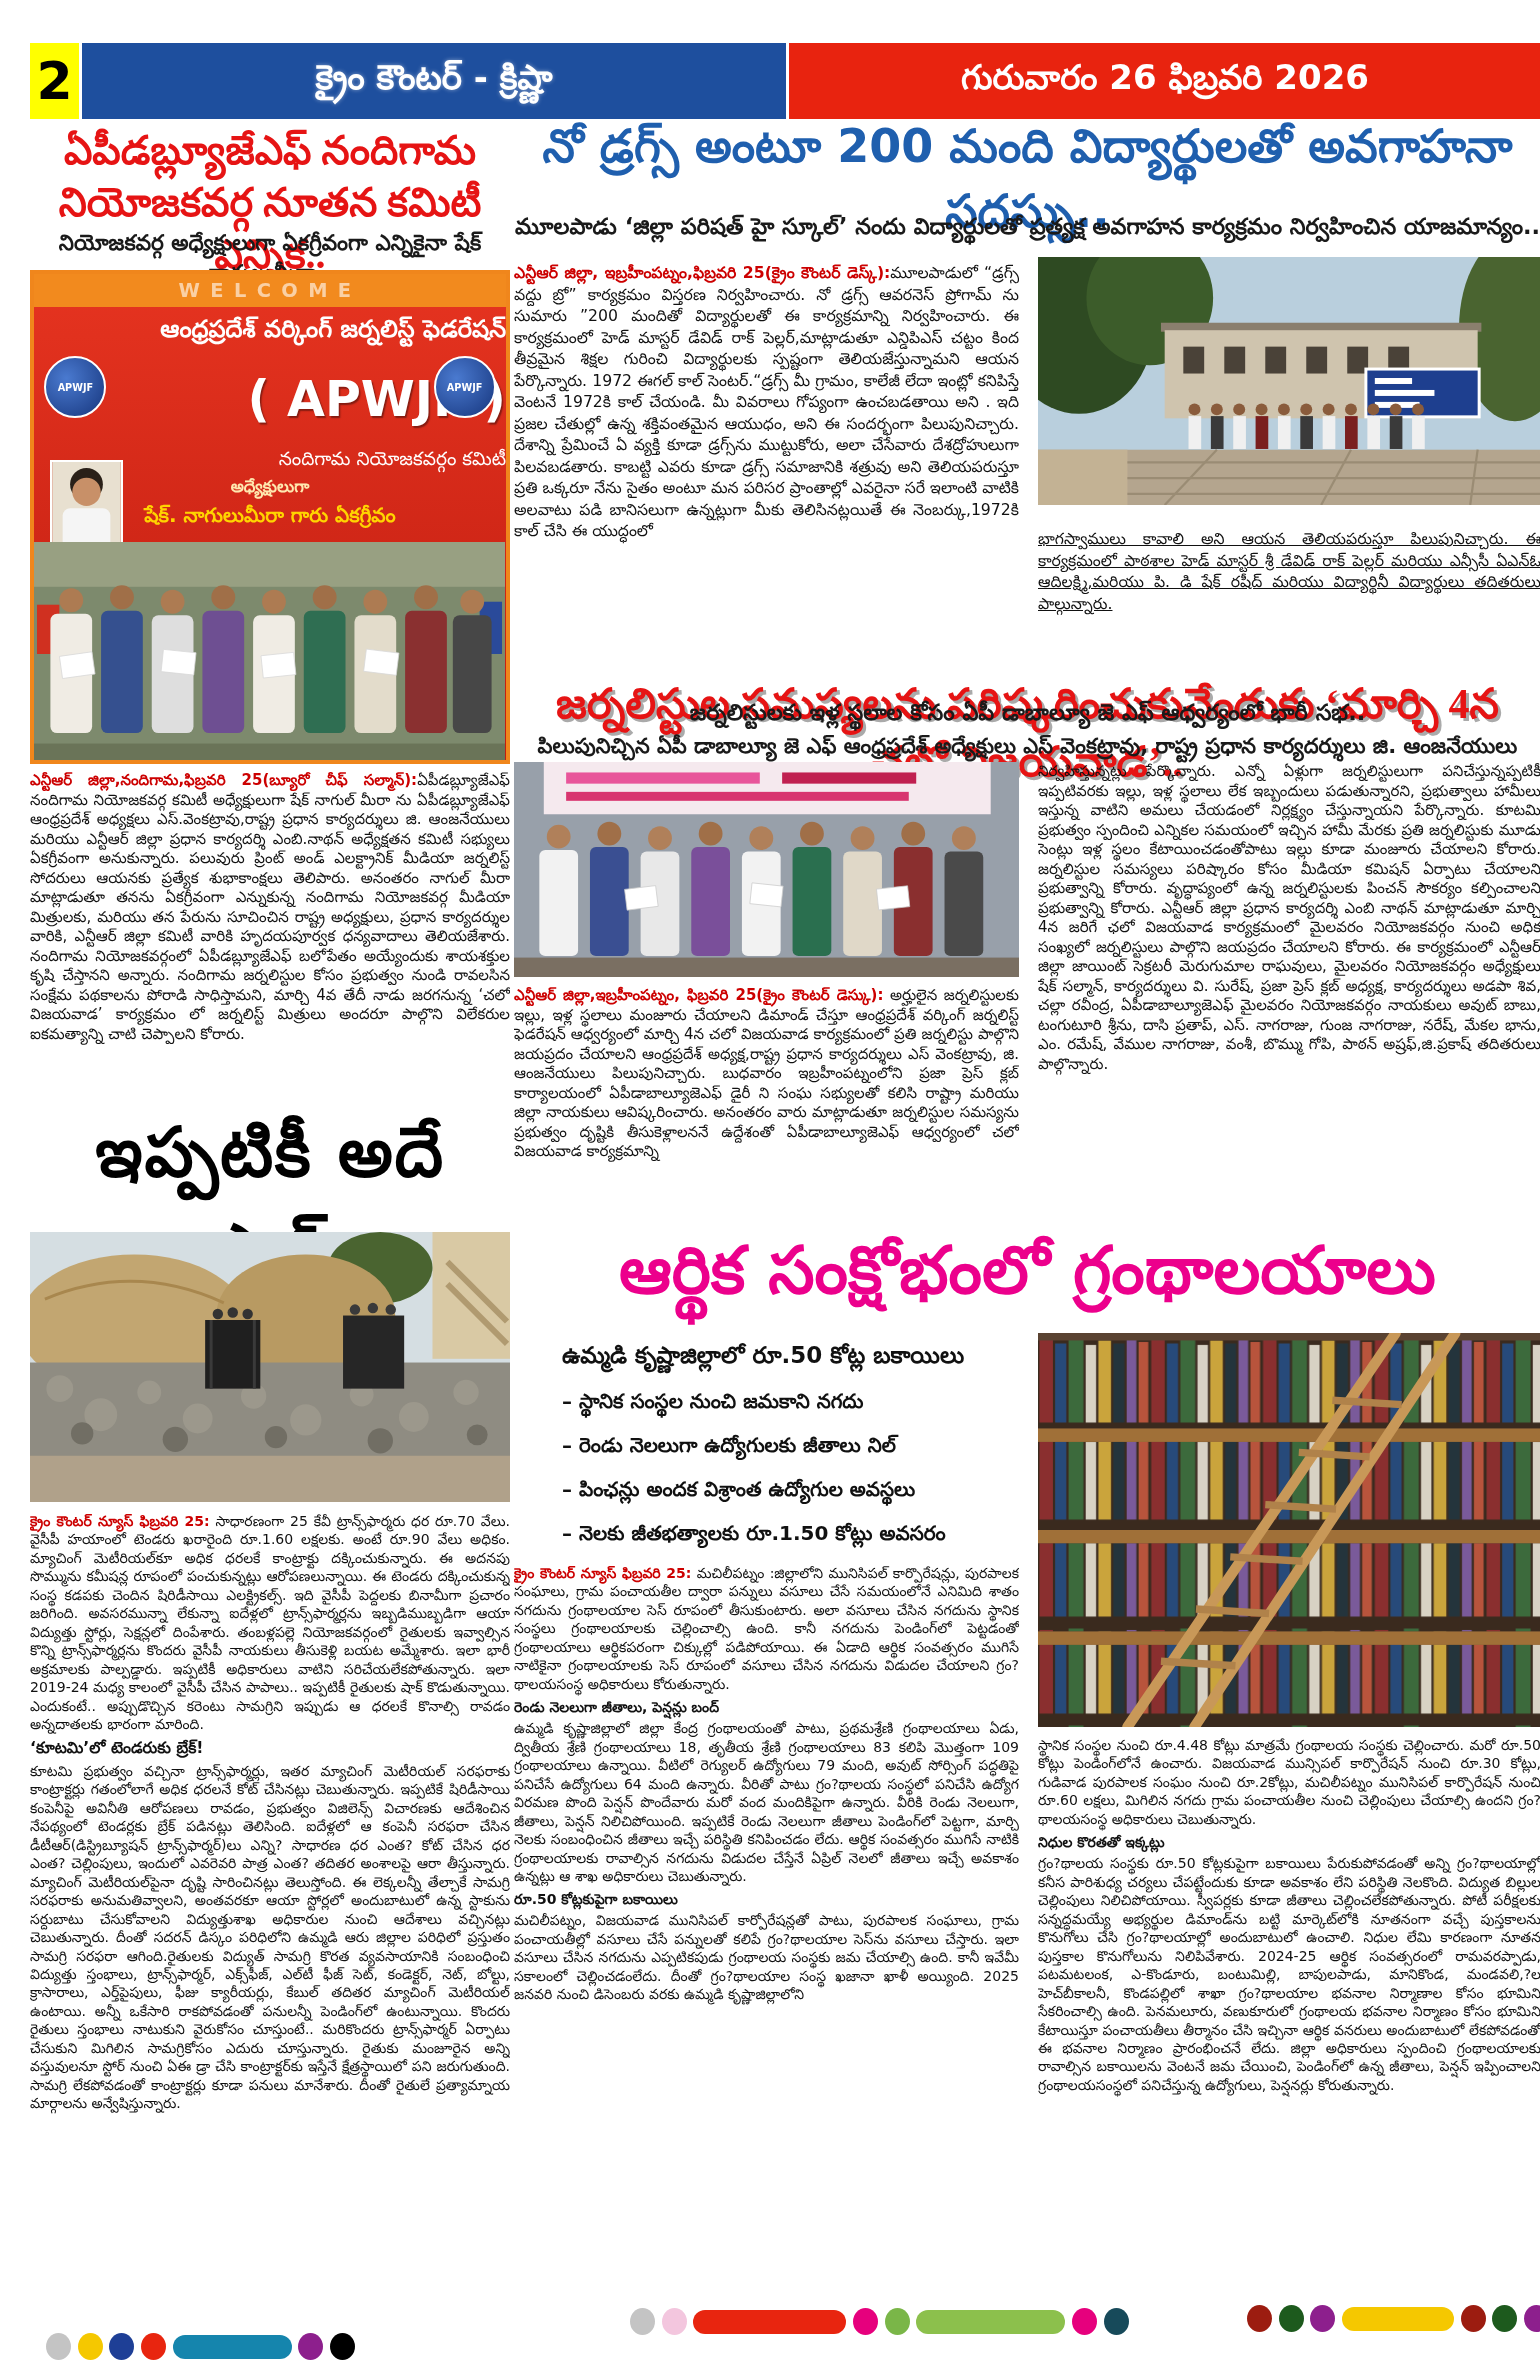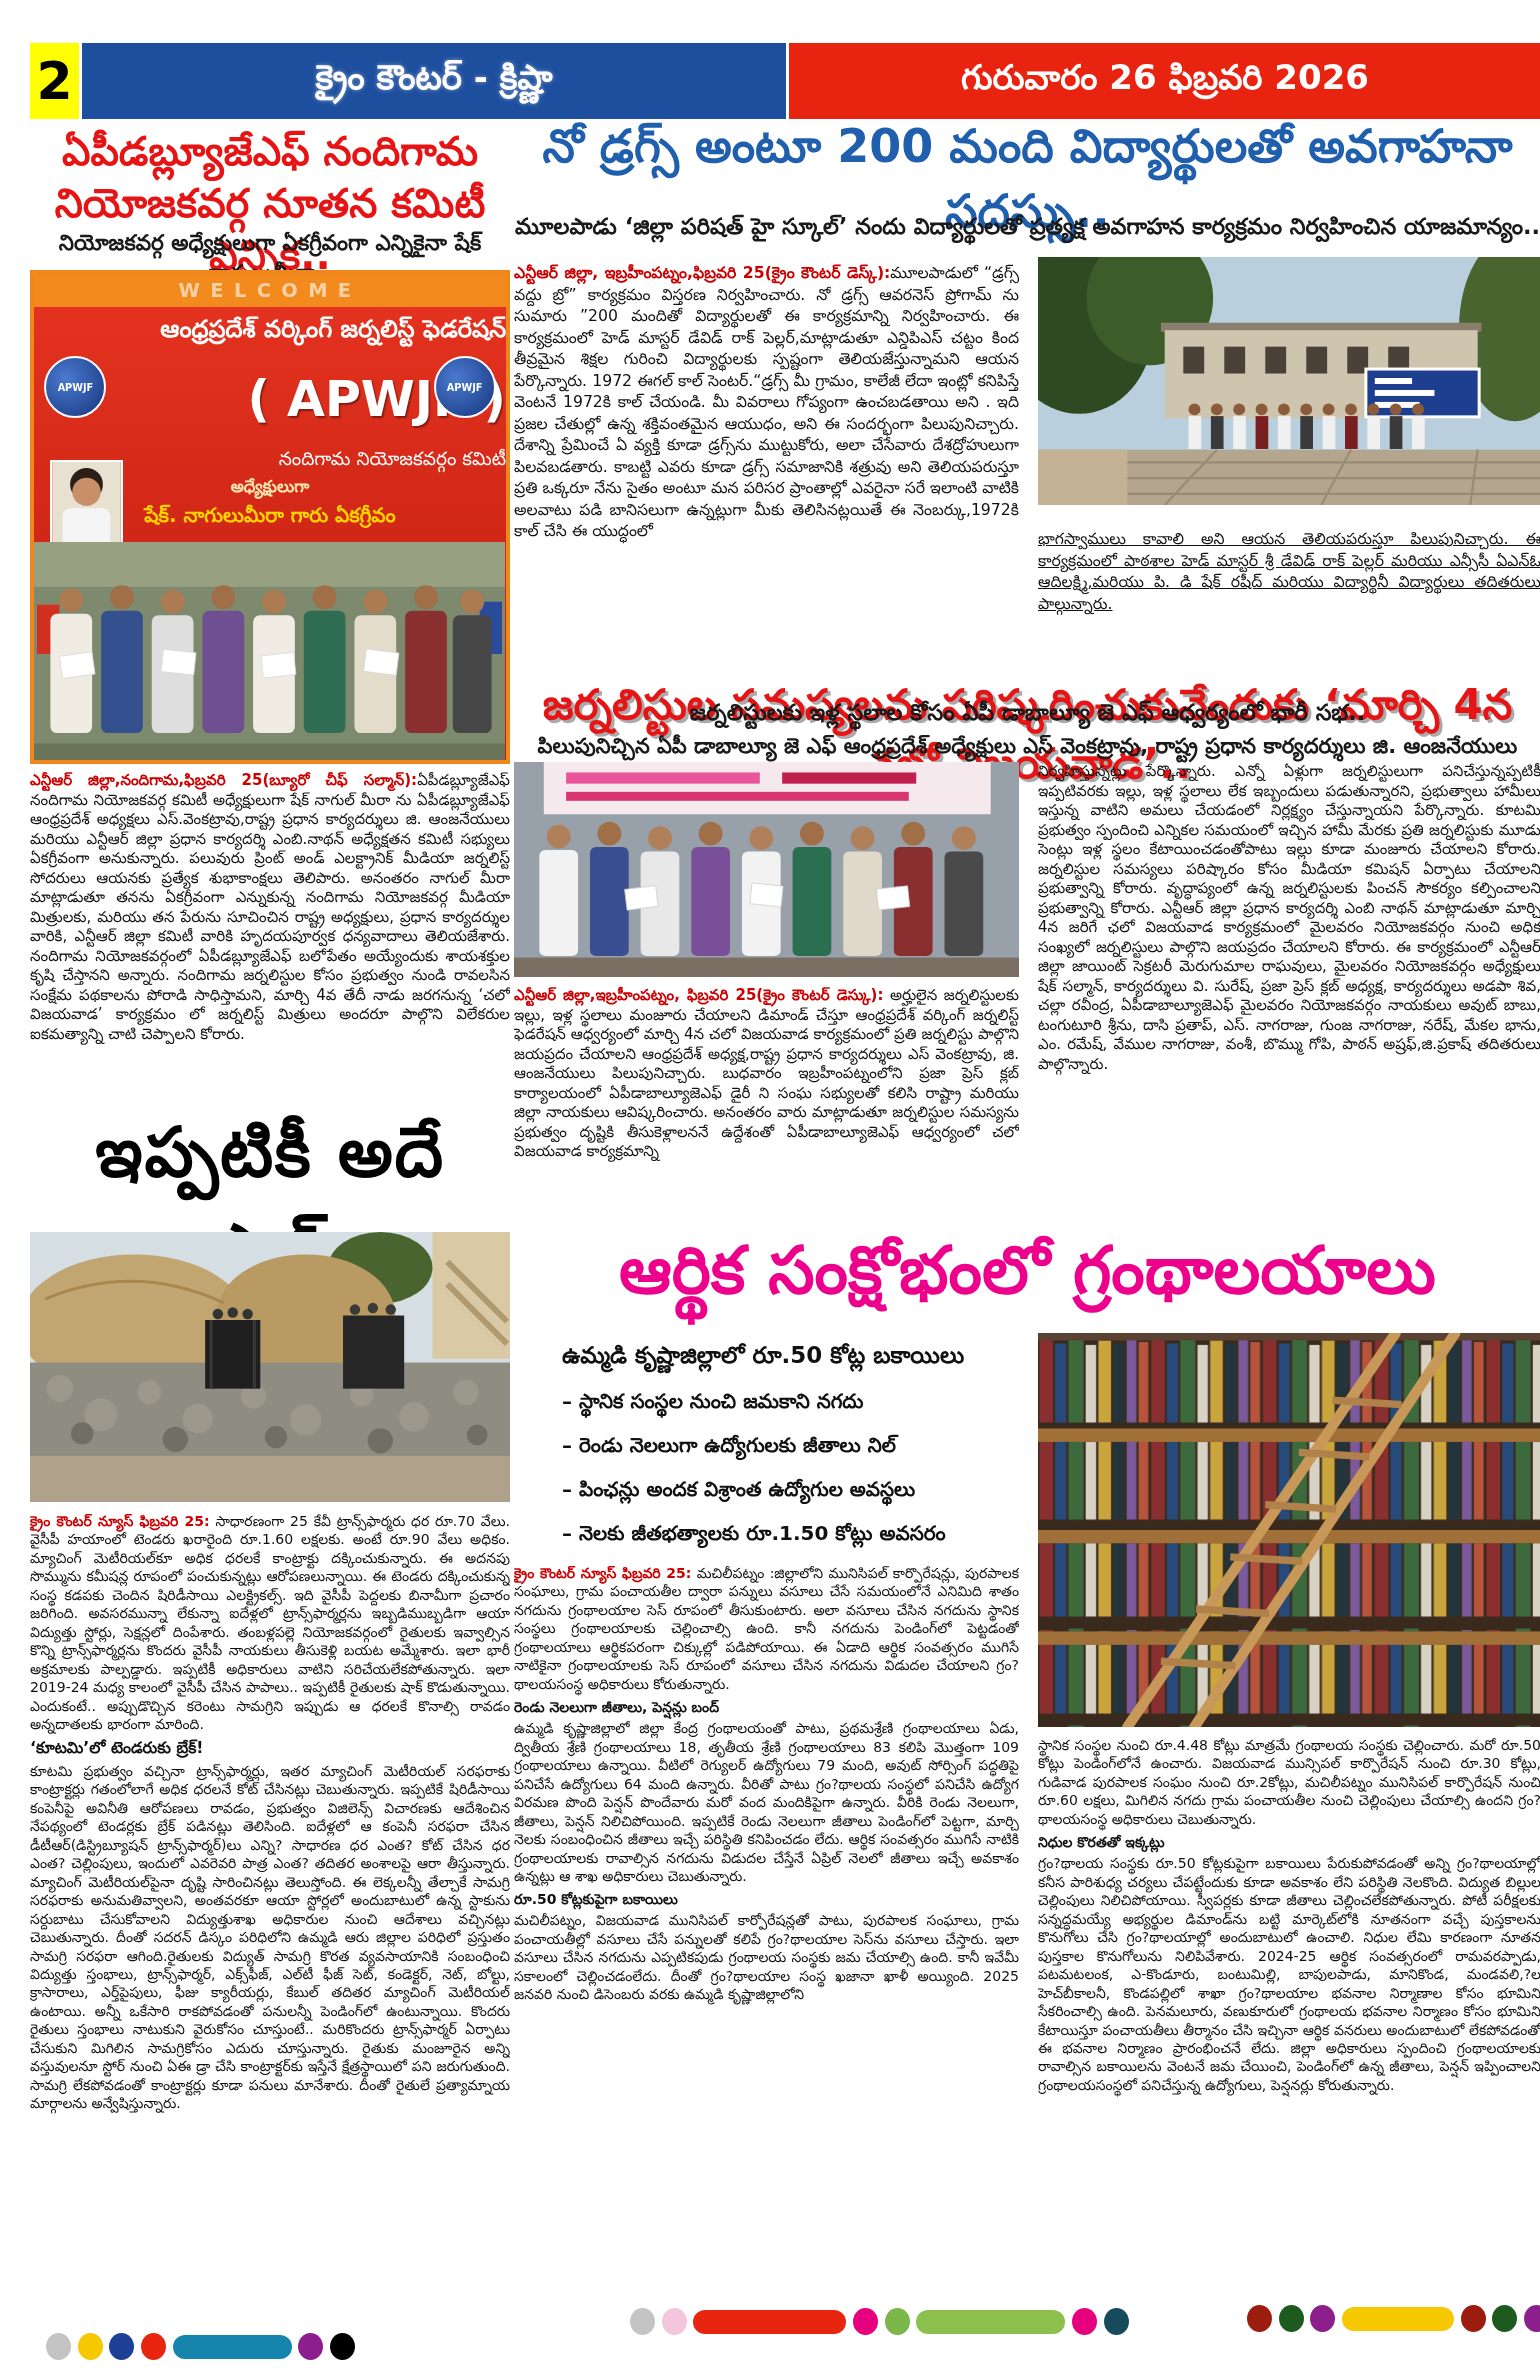--- a/index.html
+++ b/index.html
@@ -8,21 +8,21 @@
   .abs{position:absolute;}
   
   .pnum{left:30px;top:43px;width:49px;height:76px;background:#ffff00;color:#000;
         font-size:52px;font-weight:bold;display:flex;align-items:center;justify-content:center;}
   .mast{left:82px;top:43px;width:704px;height:76px;background:#1e4f9e;color:#fff;
         font-size:34px;font-weight:bold;display:flex;align-items:center;justify-content:center;
         text-shadow:0 0 4.5px rgba(255,255,255,.45);}
   .edate{left:789px;top:43px;width:752px;height:76px;background:#e8230f;color:#fff;
         font-size:34px;font-weight:bold;display:flex;align-items:center;justify-content:center;}
   
-  .hl-red{color:#e61414;font-weight:bold;text-align:center;}
+  .hl-red{color:#e61414;font-weight:bold;text-align:center;font-family:Liberation Serif, serif;}
   .hl-blue{color:#1f5fae;font-weight:bold;text-align:center;}
   .hl-pink{color:#ec008c;font-weight:bold;text-align:center;}
   .hl-black{color:#000;font-weight:bold;text-align:center;}
   .subhl{color:#1a1a1a;font-weight:bold;text-align:center;}
   
   .btxt{font-size:15px;line-height:1.3;text-align:justify;overflow:hidden;}
   .btxt p{margin:0 0 4.5px 0;}
   .dateline{color:#cc0000;font-weight:bold;}
   .bsub{font-weight:bold;margin:3px 0;}
   

